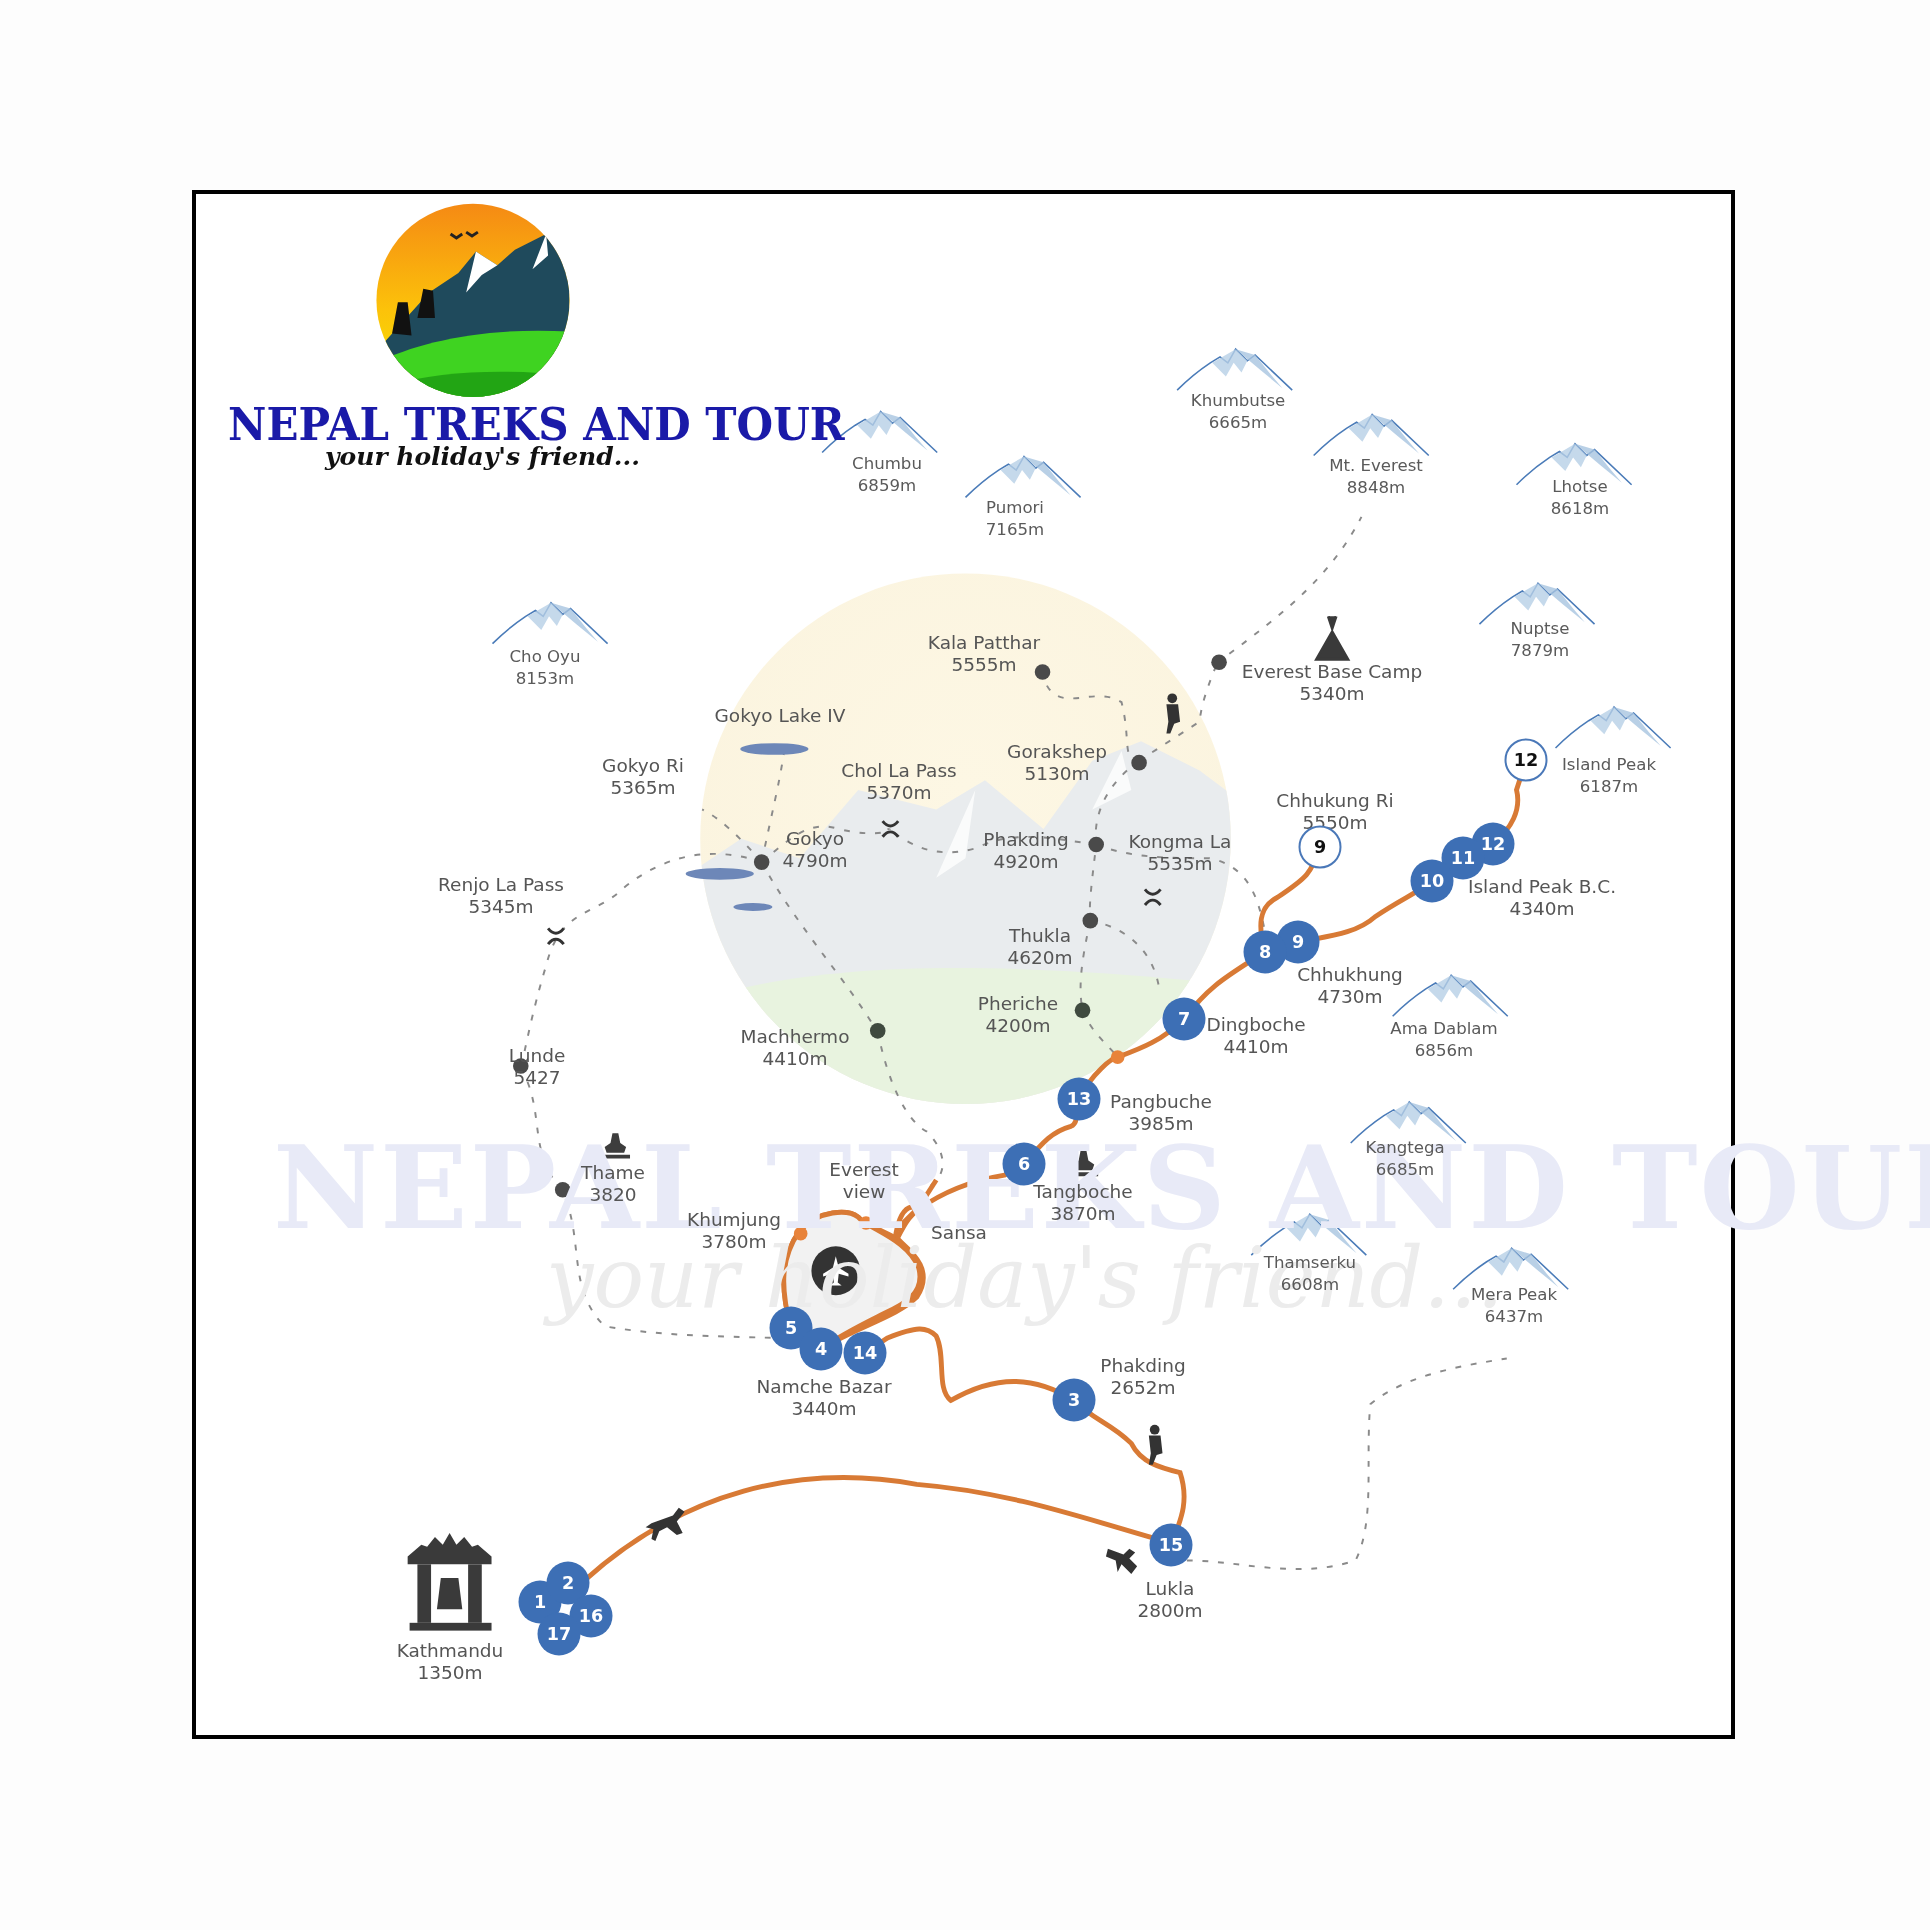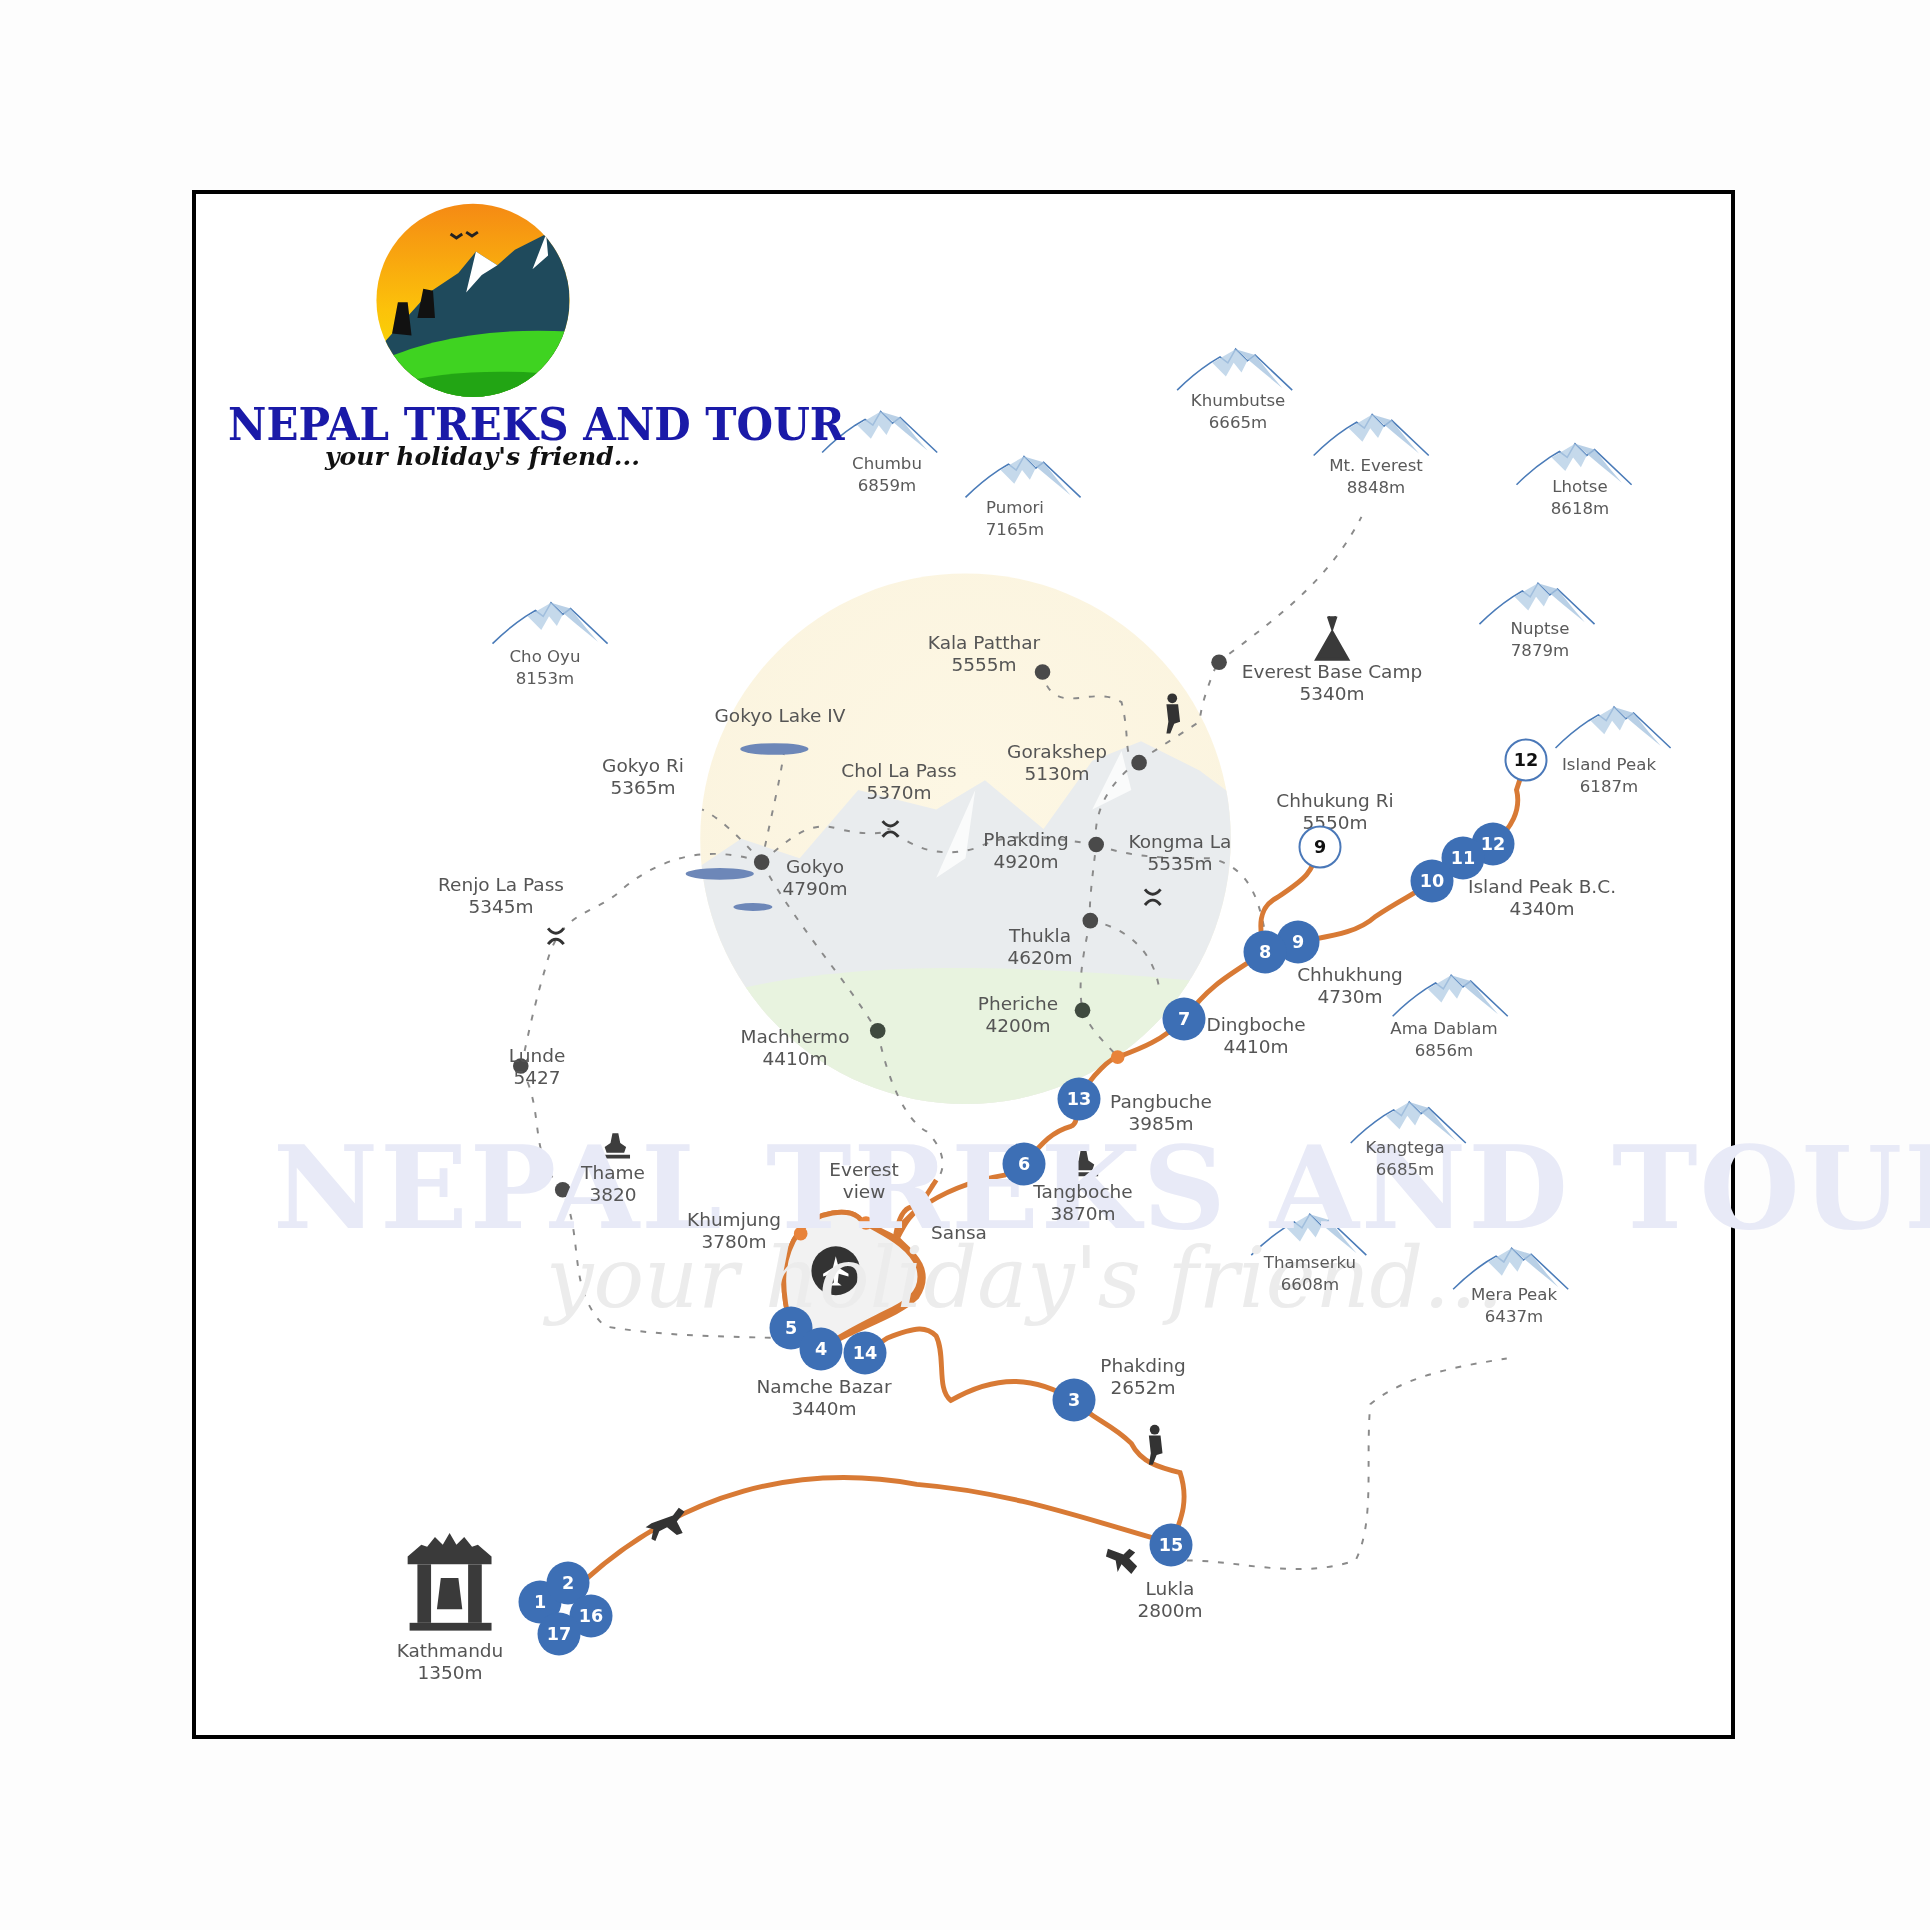--- a/index.html
+++ b/index.html
@@ -257,21 +257,21 @@
     <span>5365m</span>
   </div>
 <div class="lbl" style="left:899px;top:760px">
     <span>Chol La Pass</span>
     <span>5370m</span>
   </div>
 <div class="lbl" style="left:1335px;top:790px">
     <span>Chhukung Ri</span>
     <span>5550m</span>
   </div>
-<div class="lbl" style="left:815px;top:856px">
+<div class="lbl" style="left:815px;top:828px">
     <span>Gokyo</span>
     <span>4790m</span>
   </div>
 <div class="lbl" style="left:1026px;top:829px">
     <span>Phakding</span>
     <span>4920m</span>
   </div>
 <div class="lbl" style="left:1180px;top:831px">
     <span>Kongma La</span>
     <span>5535m</span>

